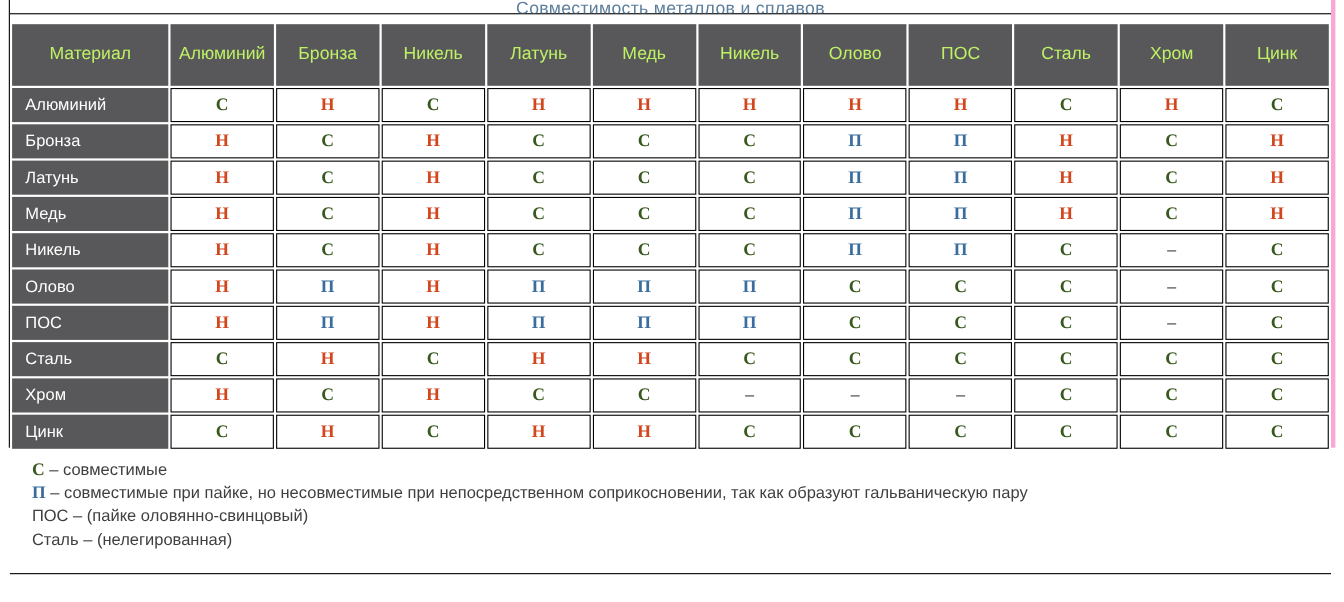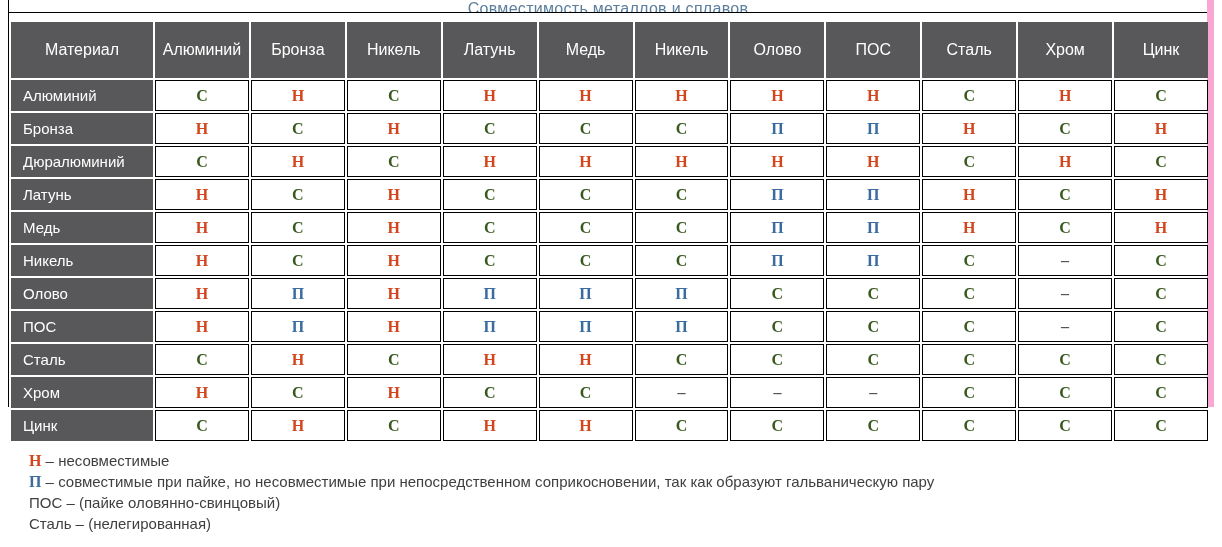--- a/index.html
+++ b/index.html
@@ -2,37 +2,37 @@
 <html><head>
 <meta charset="utf-8">
 <style>
   html,body { margin:0; padding:0; background:#fff; }
   body {
     width:1222px; height:547px; overflow:hidden;
     font-family:"Liberation Sans", sans-serif;
   }
   .outer {
     margin-left:8px; width:1206px; box-sizing:border-box; height:407px;
-    border-left:1px solid #000; border-right:7px solid #f9a8d4;
+    border-left:1px solid #000; border-right:4px solid #f9a8d4;
   }
   
   .title-strip {
     height:12px; overflow:hidden; text-align:center;
     border-bottom:1px solid #000;
   }
   .title-strip .title-text {
     display:inline-block; margin-top:-8px; font-size:16px; line-height:18px;
     color:#5b7e9d; letter-spacing:0.3px;
   }
   table.compat {
     border-collapse:separate; border-spacing:2px; table-layout:fixed;
     width:1201px; margin:7px auto 0 auto;
   }
   table.compat thead th {
-    background:#58585a; color:#ffffff; font-weight:400; font-size:16px;
+    background:#58585a; color:#bef264; font-weight:400; font-size:16px;
     height:54px; text-align:center; overflow:hidden;
   }
   table.compat thead th.corner { width:140px; }
   table.compat th.rowlabel {
     background:#58585a; color:#fff; font-weight:400; font-size:15px;
     text-align:left; padding-left:12px; height:27px;
   }
   table.compat td.cell {
     border:1px solid #000; background:#fff; text-align:center;
     height:27px; font-family:"Liberation Serif", serif;
@@ -101,34 +101,20 @@
           <td class="cell" style="color: rgb(56, 89, 30);">С</td>
           <td class="cell" style="color: rgb(56, 89, 30);">С</td>
           <td class="cell" style="color: rgb(56, 89, 30);">С</td>
           <td class="cell" style="color: rgb(58, 109, 158);">П</td>
           <td class="cell" style="color: rgb(58, 109, 158);">П</td>
           <td class="cell" style="color: rgb(210, 69, 29);">Н</td>
           <td class="cell" style="color: rgb(56, 89, 30);">С</td>
           <td class="cell" style="color: rgb(210, 69, 29);">Н</td>
         </tr>
         <tr>
-          <th class="rowlabel">Дюралюминий</th>
-          <td class="cell" style="color: rgb(56, 89, 30);">С</td>
-          <td class="cell" style="color: rgb(210, 69, 29);">Н</td>
-          <td class="cell" style="color: rgb(56, 89, 30);">С</td>
-          <td class="cell" style="color: rgb(210, 69, 29);">Н</td>
-          <td class="cell" style="color: rgb(210, 69, 29);">Н</td>
-          <td class="cell" style="color: rgb(210, 69, 29);">Н</td>
-          <td class="cell" style="color: rgb(210, 69, 29);">Н</td>
-          <td class="cell" style="color: rgb(210, 69, 29);">Н</td>
-          <td class="cell" style="color: rgb(56, 89, 30);">С</td>
-          <td class="cell" style="color: rgb(210, 69, 29);">Н</td>
-          <td class="cell" style="color: rgb(56, 89, 30);">С</td>
-        </tr>
-        <tr>
           <th class="rowlabel">Латунь</th>
           <td class="cell" style="color: rgb(210, 69, 29);">Н</td>
           <td class="cell" style="color: rgb(56, 89, 30);">С</td>
           <td class="cell" style="color: rgb(210, 69, 29);">Н</td>
           <td class="cell" style="color: rgb(56, 89, 30);">С</td>
           <td class="cell" style="color: rgb(56, 89, 30);">С</td>
           <td class="cell" style="color: rgb(56, 89, 30);">С</td>
           <td class="cell" style="color: rgb(58, 109, 158);">П</td>
           <td class="cell" style="color: rgb(58, 109, 158);">П</td>
           <td class="cell" style="color: rgb(210, 69, 29);">Н</td>
@@ -230,19 +216,19 @@
           <td class="cell" style="color: rgb(56, 89, 30);">С</td>
           <td class="cell" style="color: rgb(56, 89, 30);">С</td>
           <td class="cell" style="color: rgb(56, 89, 30);">С</td>
           <td class="cell" style="color: rgb(56, 89, 30);">С</td>
           <td class="cell" style="color: rgb(56, 89, 30);">С</td>
         </tr>
       </tbody>
   </table>
 
   <div class="legend">
-      <div class="legend-line"><span class="sym" style="color: rgb(210, 69, 29);">Н</span><span> – несовместимые</span></div>
+      <div class="legend-line"><span class="sym" style="color: rgb(56, 89, 30);">С</span><span> – совместимые</span></div>
       <div class="legend-line"><span class="sym" style="color: rgb(58, 109, 158);">П</span><span> – совместимые при пайке, но несовместимые при непосредственном соприкосновении, так как образуют гальваническую пару</span></div>
       <div class="legend-line"><span class="sym plain">ПОС</span><span> – (пайке оловянно-свинцовый)</span></div>
       <div class="legend-line"><span class="sym plain">Сталь</span><span> – (нелегированная)</span></div>
     </div>
 
 </div>
 
 </body></html>

